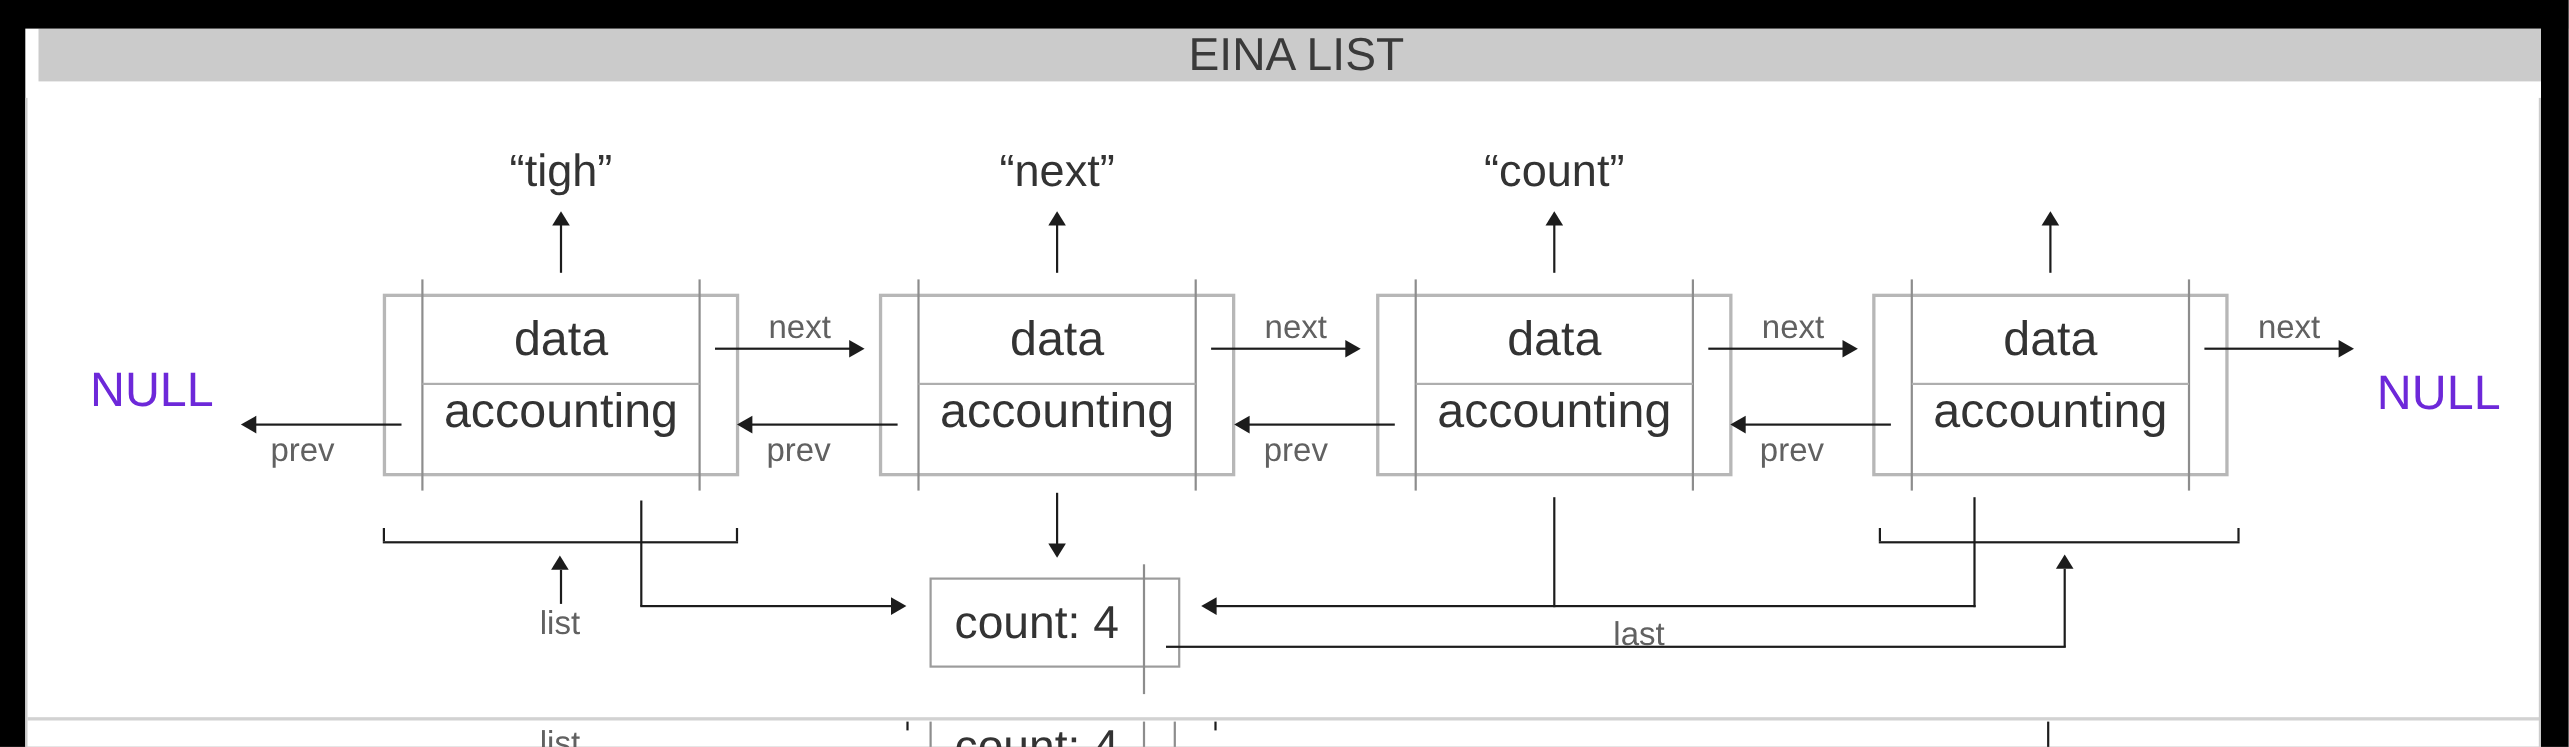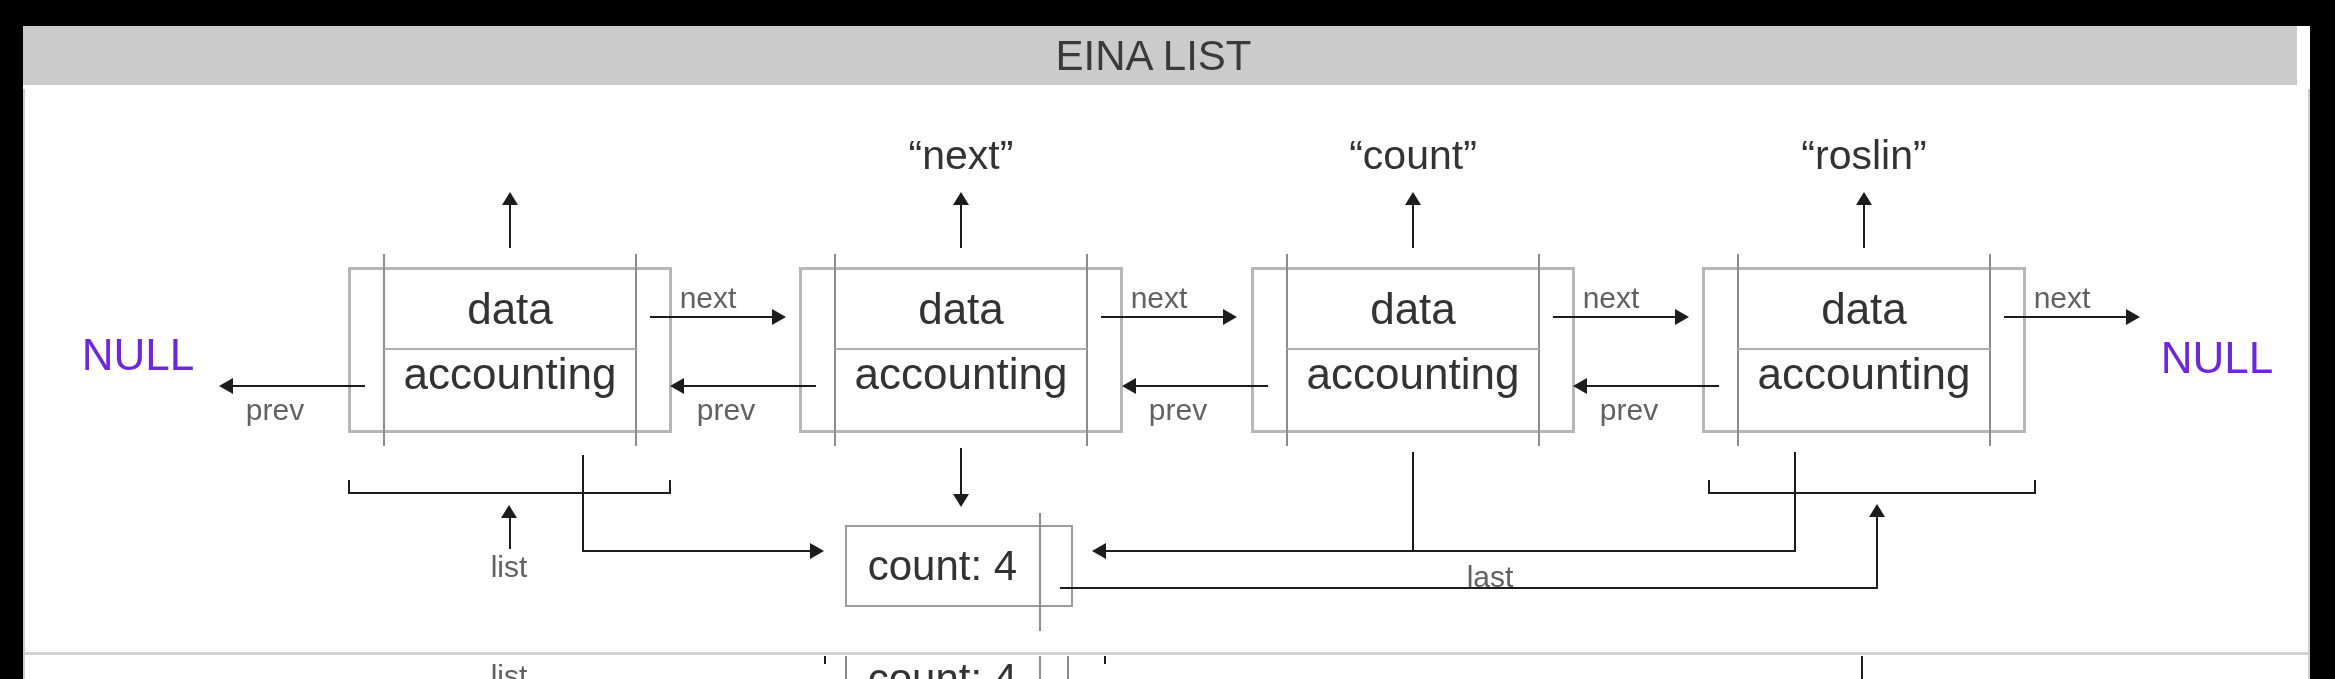--- a/index.html
+++ b/index.html
@@ -1,19 +1,19 @@
 <!DOCTYPE html>
 <html><head>
 <meta charset="utf-8">
 <style>
   html,body{margin:0;padding:0;background:#000;}
   .screen{position:relative;width:2335px;height:679px;background:#ffffff;overflow:hidden;
           font-family:"Liberation Sans", sans-serif;color:#333;}
   .bar{position:absolute;background:#000;}
-  .titlebar{position:absolute;left:10px;top:26px;width:2287px;height:59px;background:#cbcbcb;
+  .titlebar{position:absolute;left:35px;top:26px;width:2287px;height:48px;background:#cbcbcb;
             display:flex;align-items:center;justify-content:center;}
   .titlebar span{font-size:42px;color:#3a3a3a;}
   .edge{position:absolute;background:#cccccc;}
   .ln{position:absolute;background:#1c1c1c;}
   .gln{position:absolute;background:#8d8d8d;}
   .node{position:absolute;top:0;height:679px;width:324px;}
   .node .name{position:absolute;left:-40px;top:132px;width:404px;height:46px;text-align:center;
               font-size:41px;color:#333;}
   .node .box{position:absolute;left:0;top:267px;width:324px;height:166px;border:3px solid #b7b7b7;
              box-sizing:border-box;background:#fff;}
@@ -21,21 +21,21 @@
   .node .vl.l{left:35px;} .node .vl.r{left:287px;}
   .node .cdiv{position:absolute;left:36px;top:348px;width:252px;height:2px;background:#aeaeae;}
   .node .cell{position:absolute;left:36px;width:252px;display:flex;align-items:center;
               justify-content:center;font-size:44px;color:#333;}
   .node .cell.data{top:270px;height:78px;}
   .node .cell.acct{top:336px;height:75px;}
   .node .uparrow-shaft{position:absolute;left:161px;top:204px;width:2px;height:44px;background:#1c1c1c;}
   .node .next-shaft{position:absolute;left:302px;top:316px;width:128px;height:2px;background:#1c1c1c;}
   .node .prev-shaft{position:absolute;left:-121px;top:385px;width:138px;height:2px;background:#1c1c1c;}
   .slabel{position:absolute;font-size:30px;color:#616161;text-align:center;}
-  .node .next-label{left:318px;top:281px;width:84px;}
+  .node .next-label{left:337px;top:281px;width:84px;}
   .node .prev-label{left:-115px;top:393px;width:84px;}
   .nulltxt{position:absolute;width:160px;height:46px;font-size:44px;color:#6d28d9;text-align:center;}
   .ah{position:absolute;width:0;height:0;}
   .ah.up{border-left:8px solid transparent;border-right:8px solid transparent;border-bottom:13px solid #1c1c1c;}
   .ah.down{border-left:8px solid transparent;border-right:8px solid transparent;border-top:13px solid #1c1c1c;}
   .ah.right{border-top:8px solid transparent;border-bottom:8px solid transparent;border-left:14px solid #1c1c1c;}
   .ah.left{border-top:8px solid transparent;border-bottom:8px solid transparent;border-right:14px solid #1c1c1c;}
   .countbox{position:absolute;left:845px;top:525px;width:228px;height:82px;border:2px solid #9c9c9c;
             box-sizing:border-box;background:#fff;}
   .counttxt{position:absolute;left:847px;top:527px;width:191px;height:78px;display:flex;align-items:center;
@@ -49,20 +49,21 @@
 <div class="screen">
 
   <div class="titlebar">
     <span>EINA LIST</span>
   </div>
 
   <div class="nulltxt" style="left:58px;top:330px;">NULL</div>
   <div class="nulltxt" style="left:2137px;top:333px;">NULL</div>
 
   <div class="node" style="left:348px;">
+    <div class="name">“tigh”</div>
     <div class="ah up" style="left:154px;top:192px;"></div>
     <div class="uparrow-shaft"></div>
     <div class="box"></div>
     <div class="vl l"></div>
     <div class="vl r"></div>
     <div class="cdiv"></div>
     <div class="cell data">data</div>
     <div class="cell acct">accounting</div>
     <div class="next-shaft"></div>
     <div class="ah right" style="left:424px;top:309px;"></div>
@@ -102,21 +103,20 @@
     <div class="cell acct">accounting</div>
     <div class="next-shaft"></div>
     <div class="ah right" style="left:424px;top:309px;"></div>
     <div class="slabel next-label">next</div>
     <div class="prev-shaft"></div>
     <div class="ah left" style="left:-129px;top:378px;"></div>
     <div class="slabel prev-label">prev</div>
   </div>
 
   <div class="node" style="left:1702px;">
-    <div class="name">“roslin”</div>
     <div class="ah up" style="left:154px;top:192px;"></div>
     <div class="uparrow-shaft"></div>
     <div class="box"></div>
     <div class="vl l"></div>
     <div class="vl r"></div>
     <div class="cdiv"></div>
     <div class="cell data">data</div>
     <div class="cell acct">accounting</div>
     <div class="next-shaft"></div>
     <div class="ah right" style="left:424px;top:309px;"></div>

